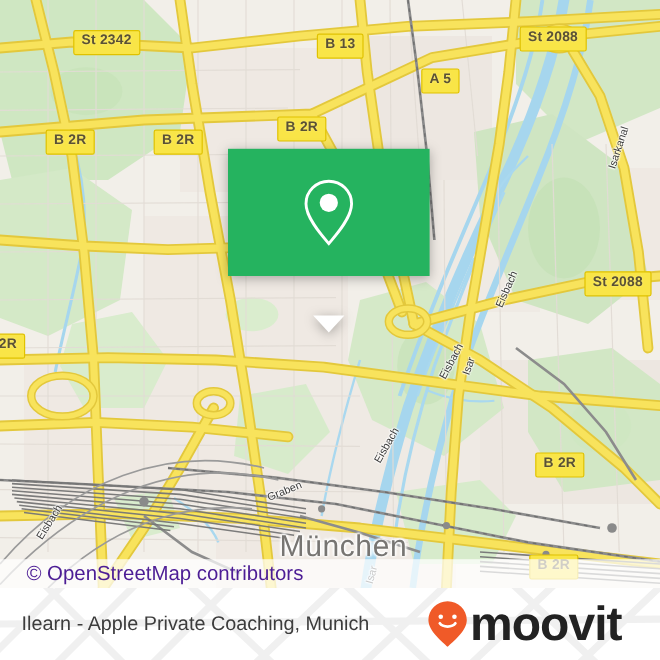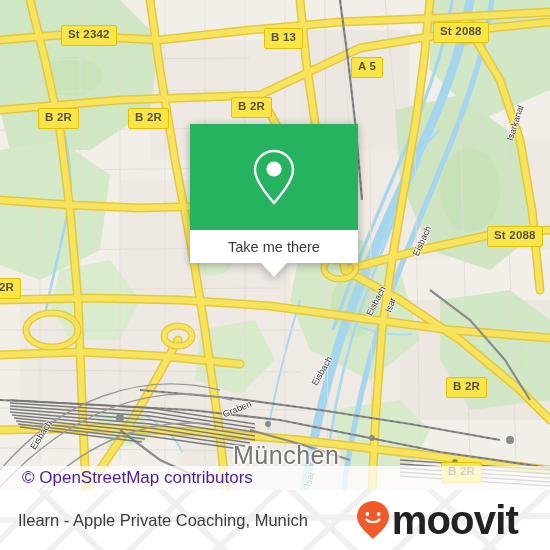--- a/index.html
+++ b/index.html
@@ -372,21 +372,20 @@
 
     <div class="city-label" style="left:185px; top:441px;margin-left:48px;">München</div>
 
     <div id="popup-card">
       <div id="popup-green">
         <svg width="48" height="58" viewBox="0 0 48 58">
           <path d="M24 3 C13.5 3 5 11.4 5 21.8 C5 34 19 49 24 55 C29 49 43 34 43 21.8 C43 11.4 34.5 3 24 3 Z" fill="none" stroke="#ffffff" stroke-width="2.4"></path>
           <circle cx="24" cy="21" r="7.6" fill="#ffffff"></circle>
         </svg>
       </div>
-      <div id="popup-button">Take me there</div>
       <div id="popup-tail"></div>
     </div>
 
     <div id="attribution-bar">
       <span id="attribution-text">© OpenStreetMap contributors</span>
     </div>
   </div>
 
   <div id="footer">
     <svg id="footer-watermark" viewBox="0 0 550 60">

